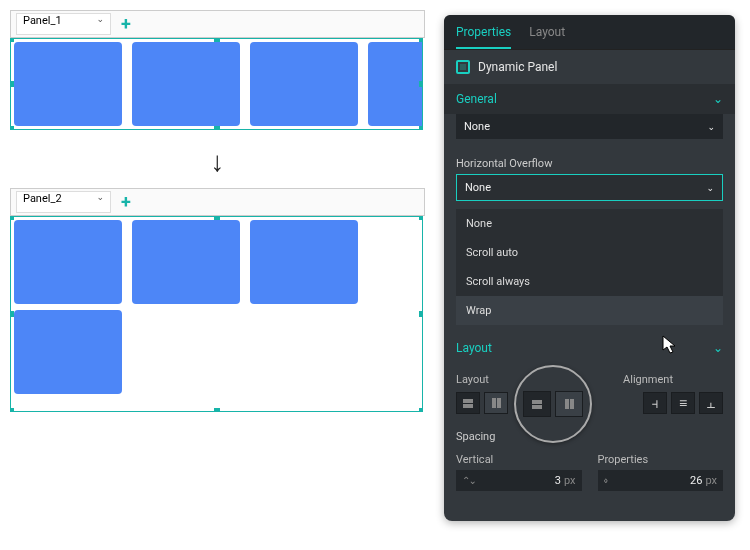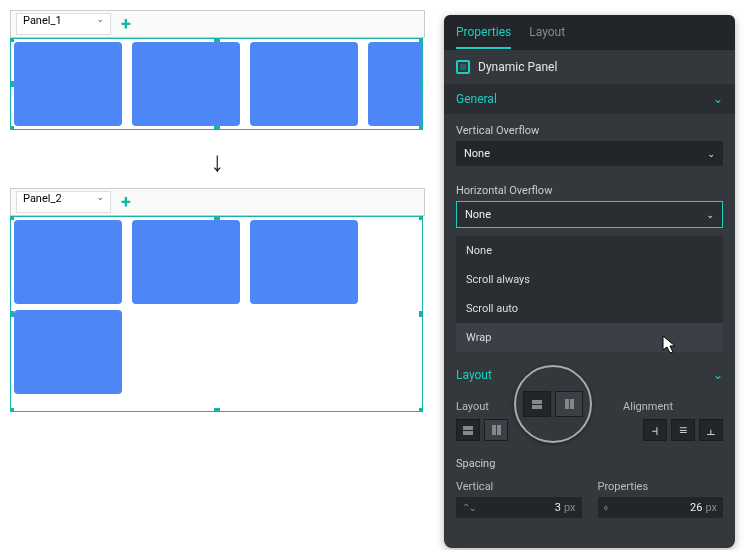--- a/index.html
+++ b/index.html
@@ -285,35 +285,34 @@
   <div class="comp-header">
     <span class="comp-icon"></span>
     <span>Dynamic Panel</span>
   </div>
 
   <div class="section-hdr">
     <span>General</span>
     <span class="section-chev">⌄</span>
   </div>
 
-  <div class="field-lbl">Vertical Overflow</div>
   <div class="select">
     <span>None</span>
     <span style="font-size:9px;">⌄</span>
   </div>
 
   <div class="field-lbl">Horizontal Overflow</div>
   <div class="select open">
     <span>None</span>
     <span style="font-size:9px;">⌄</span>
   </div>
   <div class="dropdown">
     <div class="dd-item">None</div>
+    <div class="dd-item">Scroll auto</div>
     <div class="dd-item">Scroll always</div>
-    <div class="dd-item">Scroll auto</div>
     <div class="dd-item hover">Wrap</div>
   </div>
 
   <div class="section-hdr" style="background:transparent;">
     <span>Layout</span>
     <span class="section-chev">⌄</span>
   </div>
 
   <div class="layout-body">
     <div class="layout-row">

